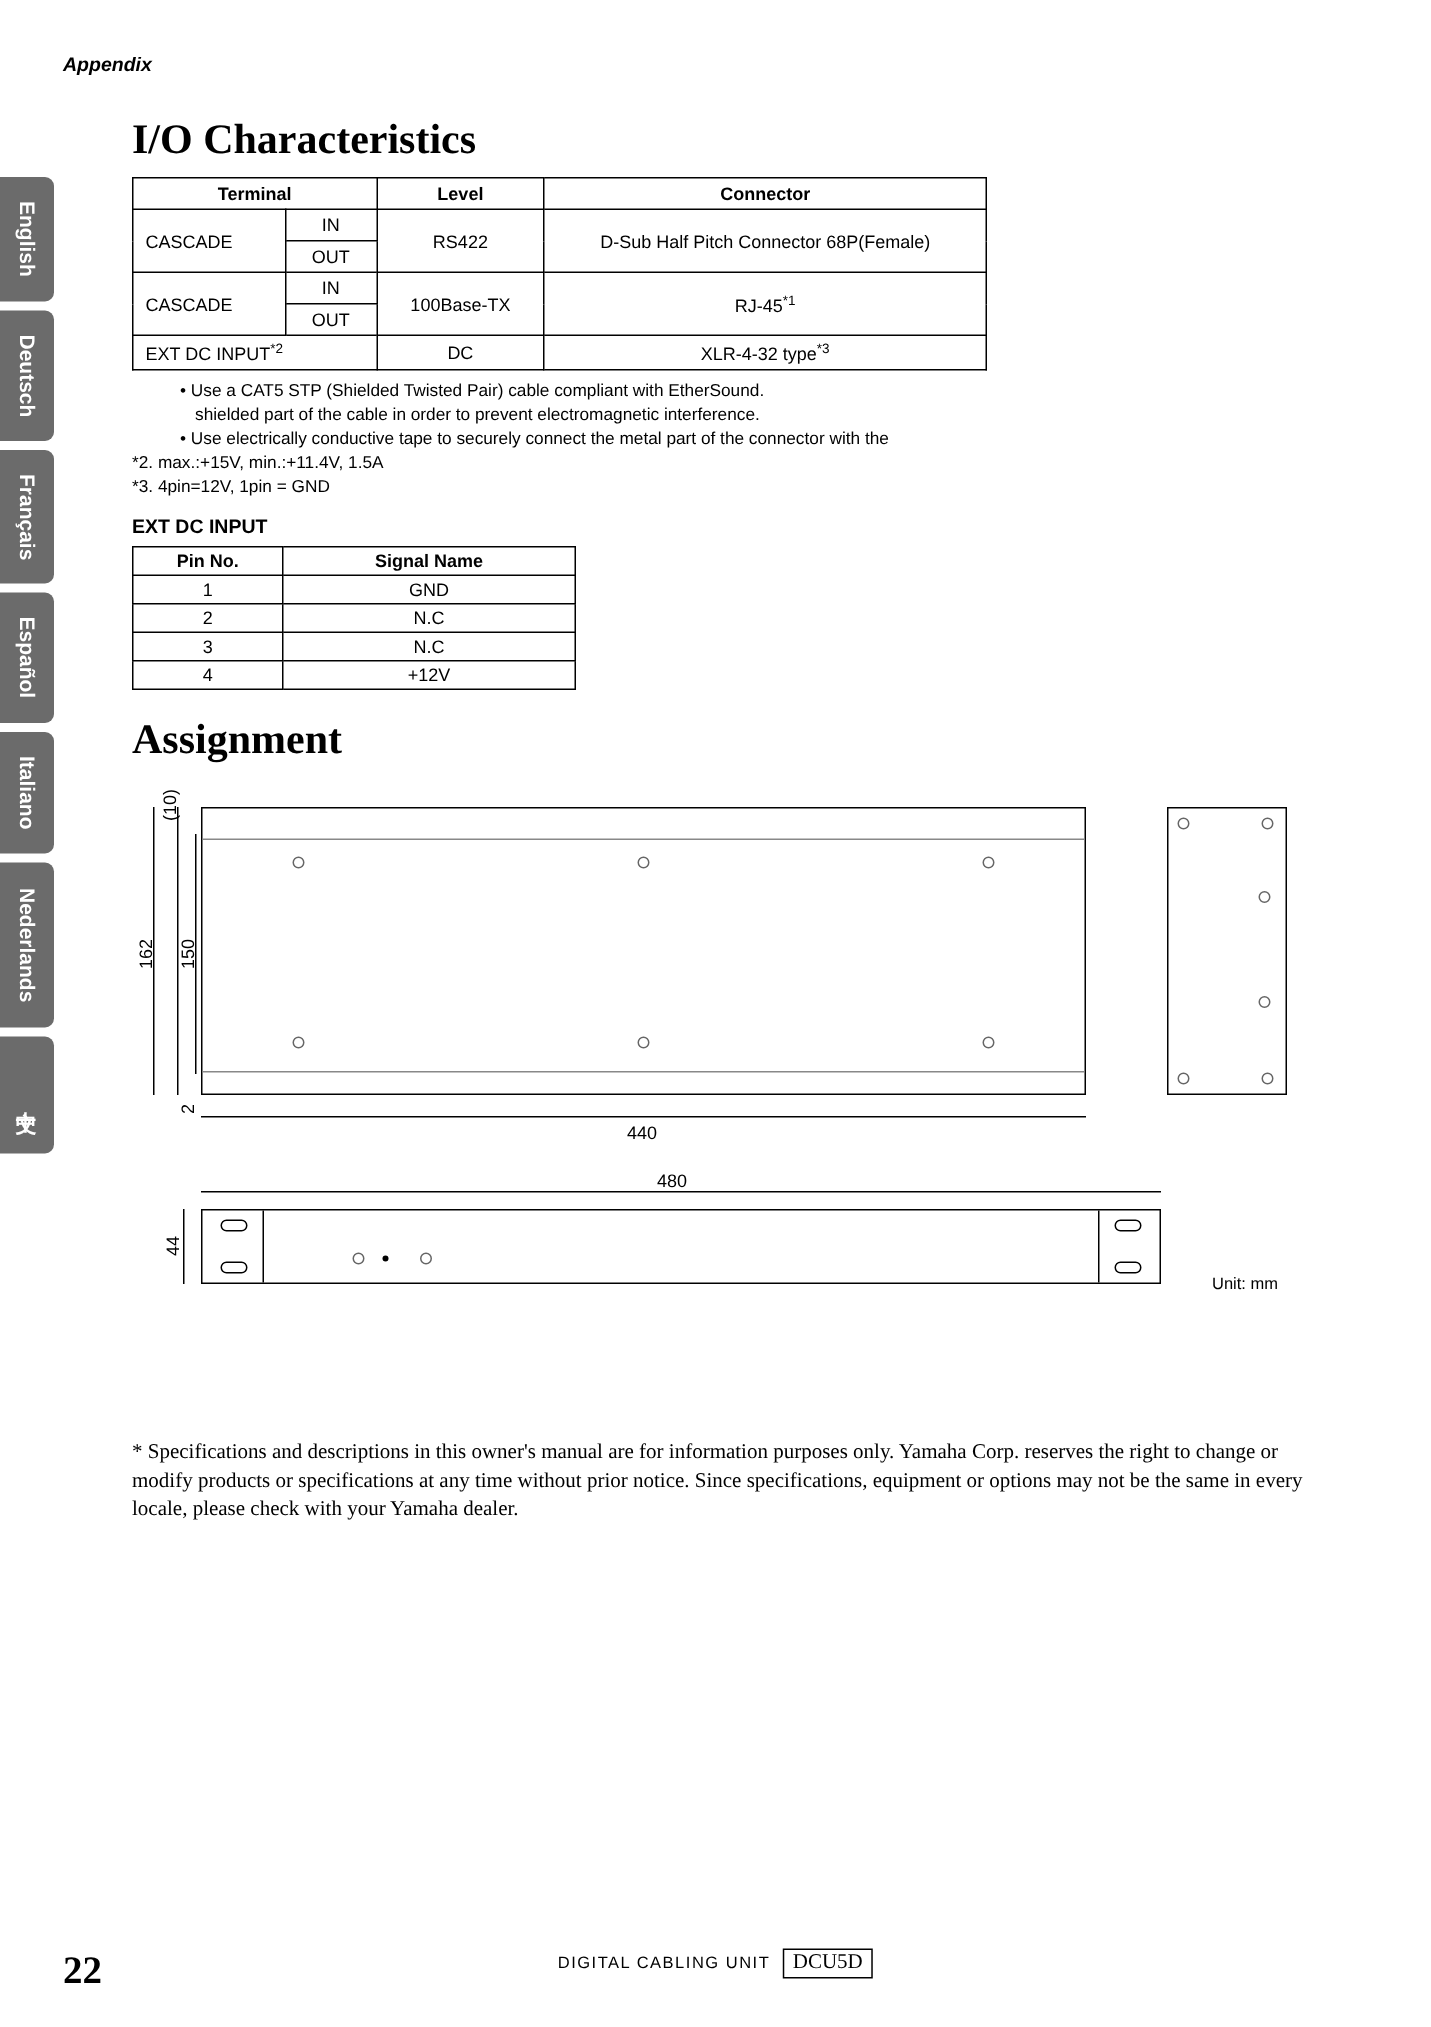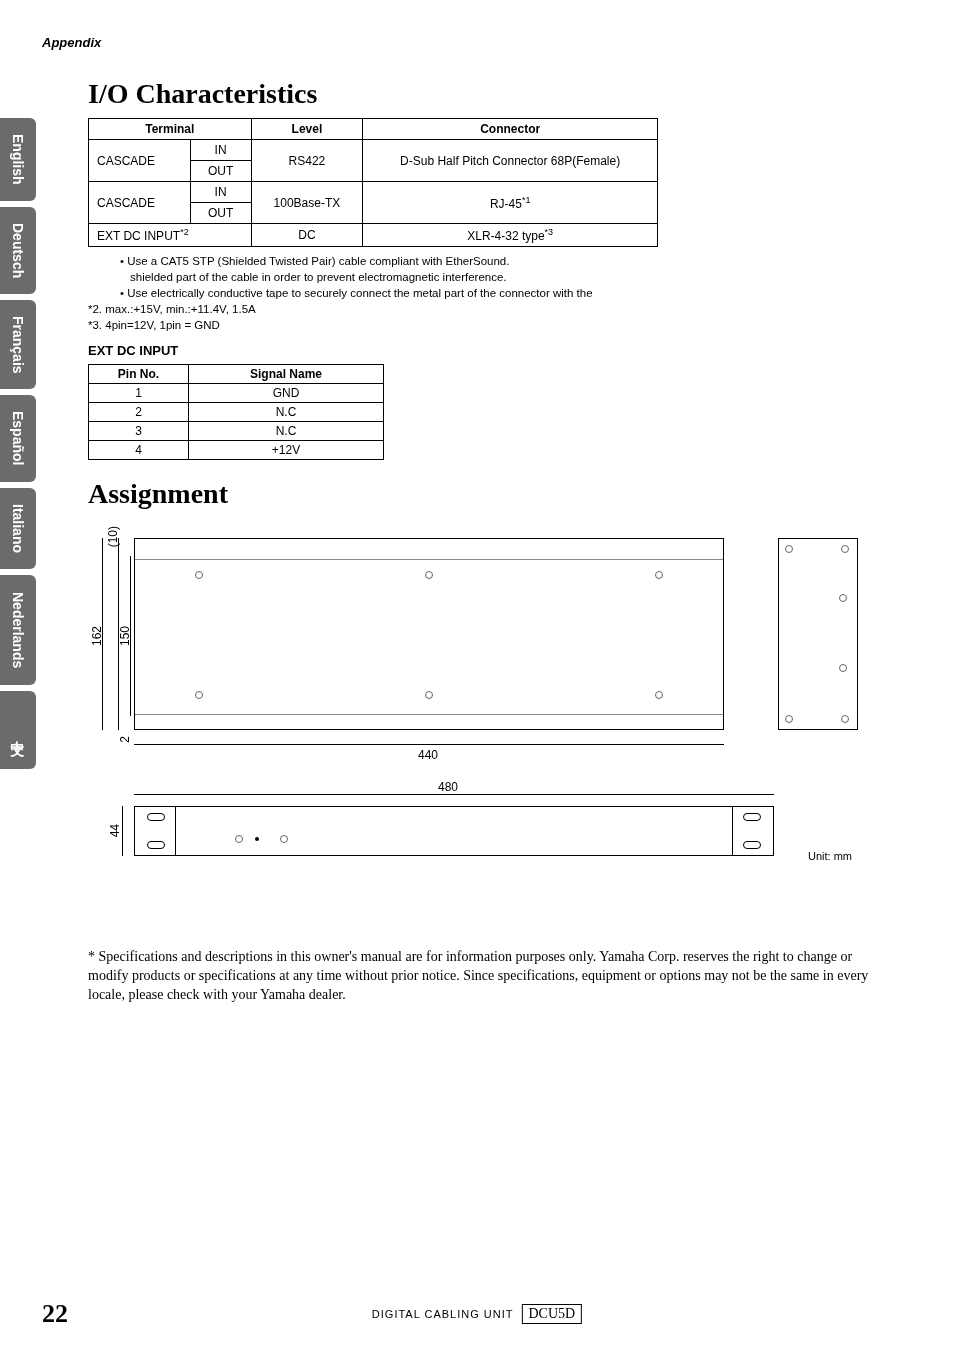--- a/index.html
+++ b/index.html
@@ -130,37 +130,37 @@
   }
   .screw {
     position: absolute;
     width: 8px; height: 8px;
     border: 1px solid #666;
     border-radius: 50%;
   }
   .disclaimer {
     font-family: "Times New Roman", Times, serif;
     font-size: 14px;
-    margin-top: 12px;
+    margin-top: 24px;
     width: 800px;
     line-height: 1.35;
   }
   .euro {
     font-family: "Times New Roman", Times, serif;
     font-size: 14px;
     margin-top: 18px;
     line-height: 1.7;
   }
   .footer {
     position: absolute;
     left: 0;
     bottom: 22px;
     width: 954px;
     display: flex;
-    align-items: center;
+    align-items: flex-start;
   }
   .page-num {
     font-family: Georgia, "Times New Roman", serif;
     font-weight: bold;
     font-size: 26px;
     margin-left: 42px;
   }
   .footer-center {
     position: absolute;
     left: 50%;

